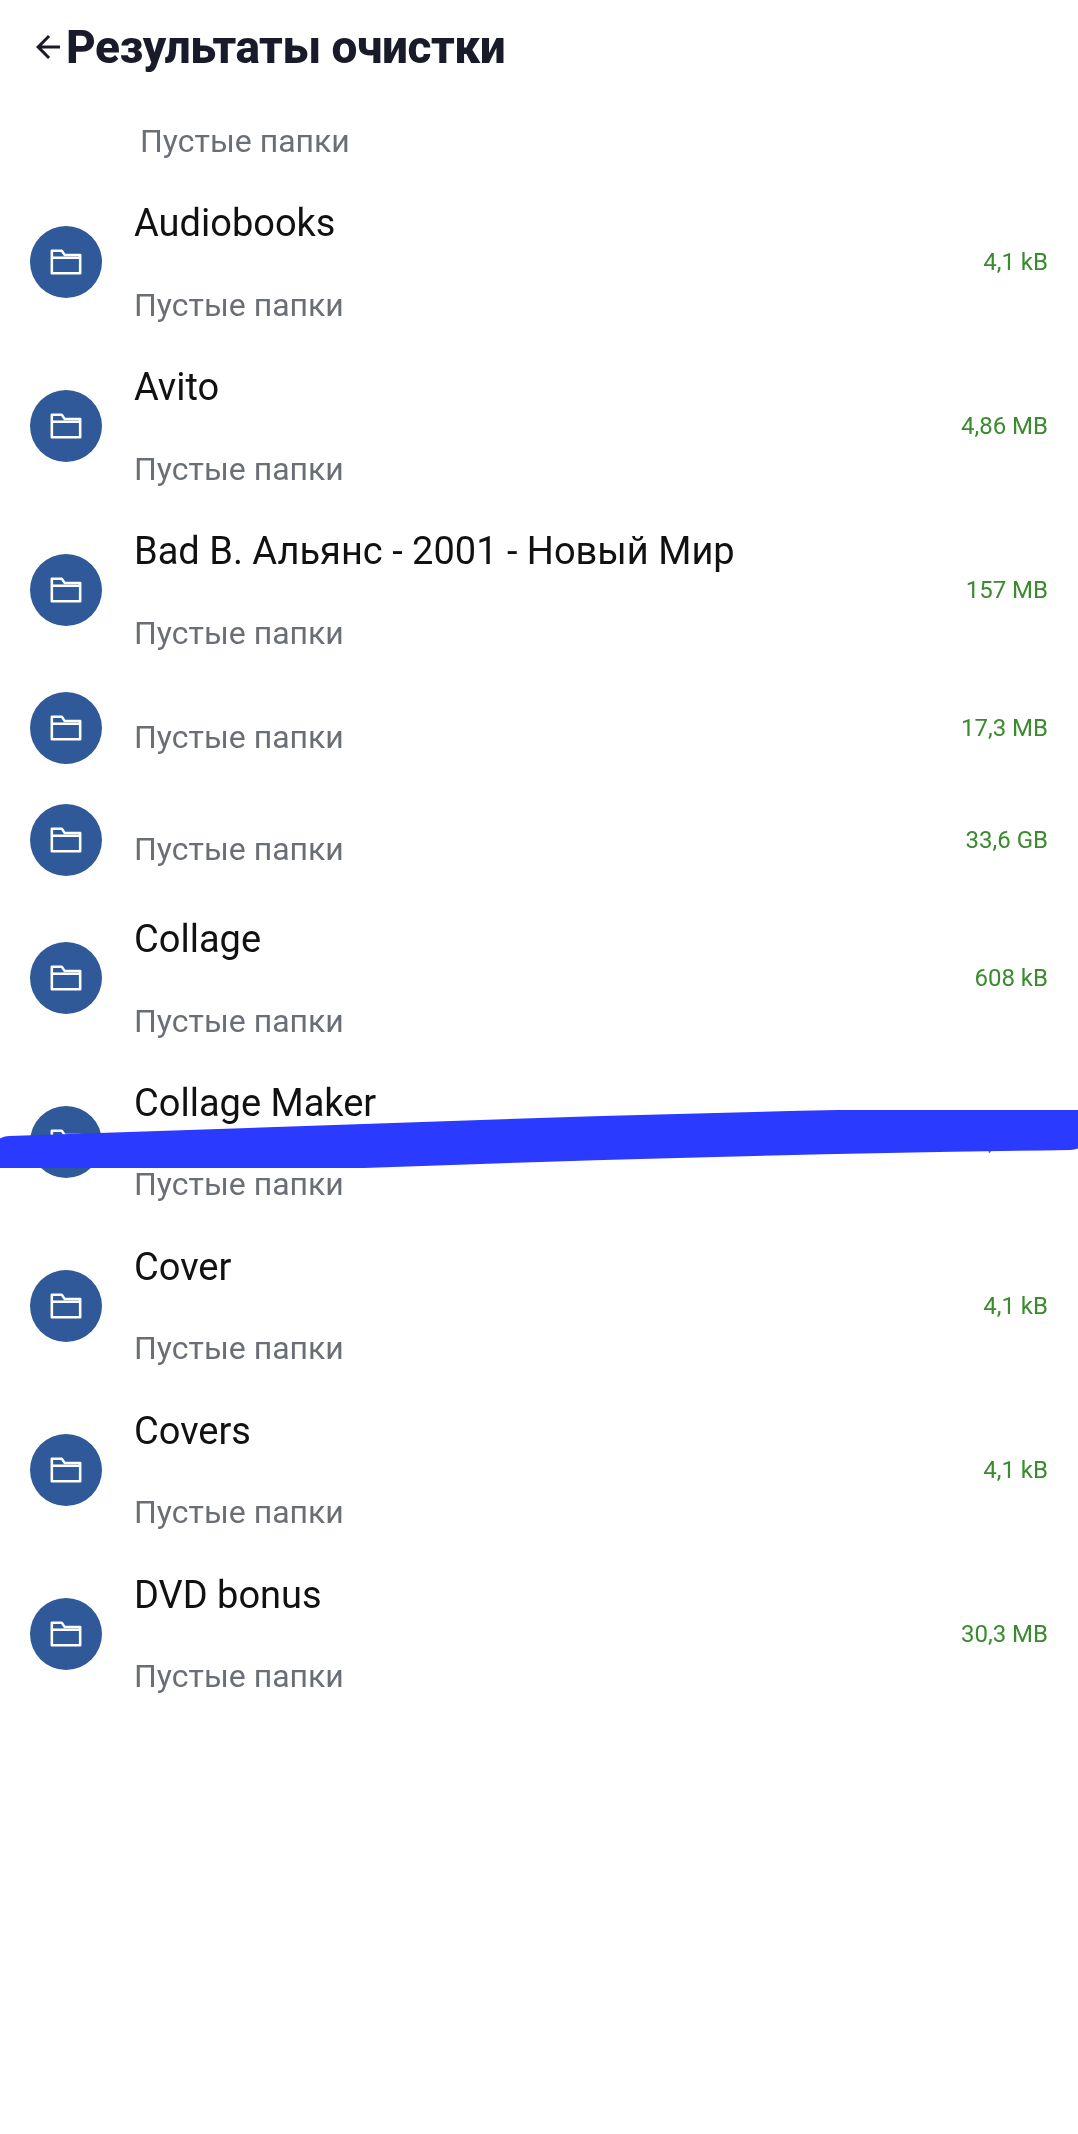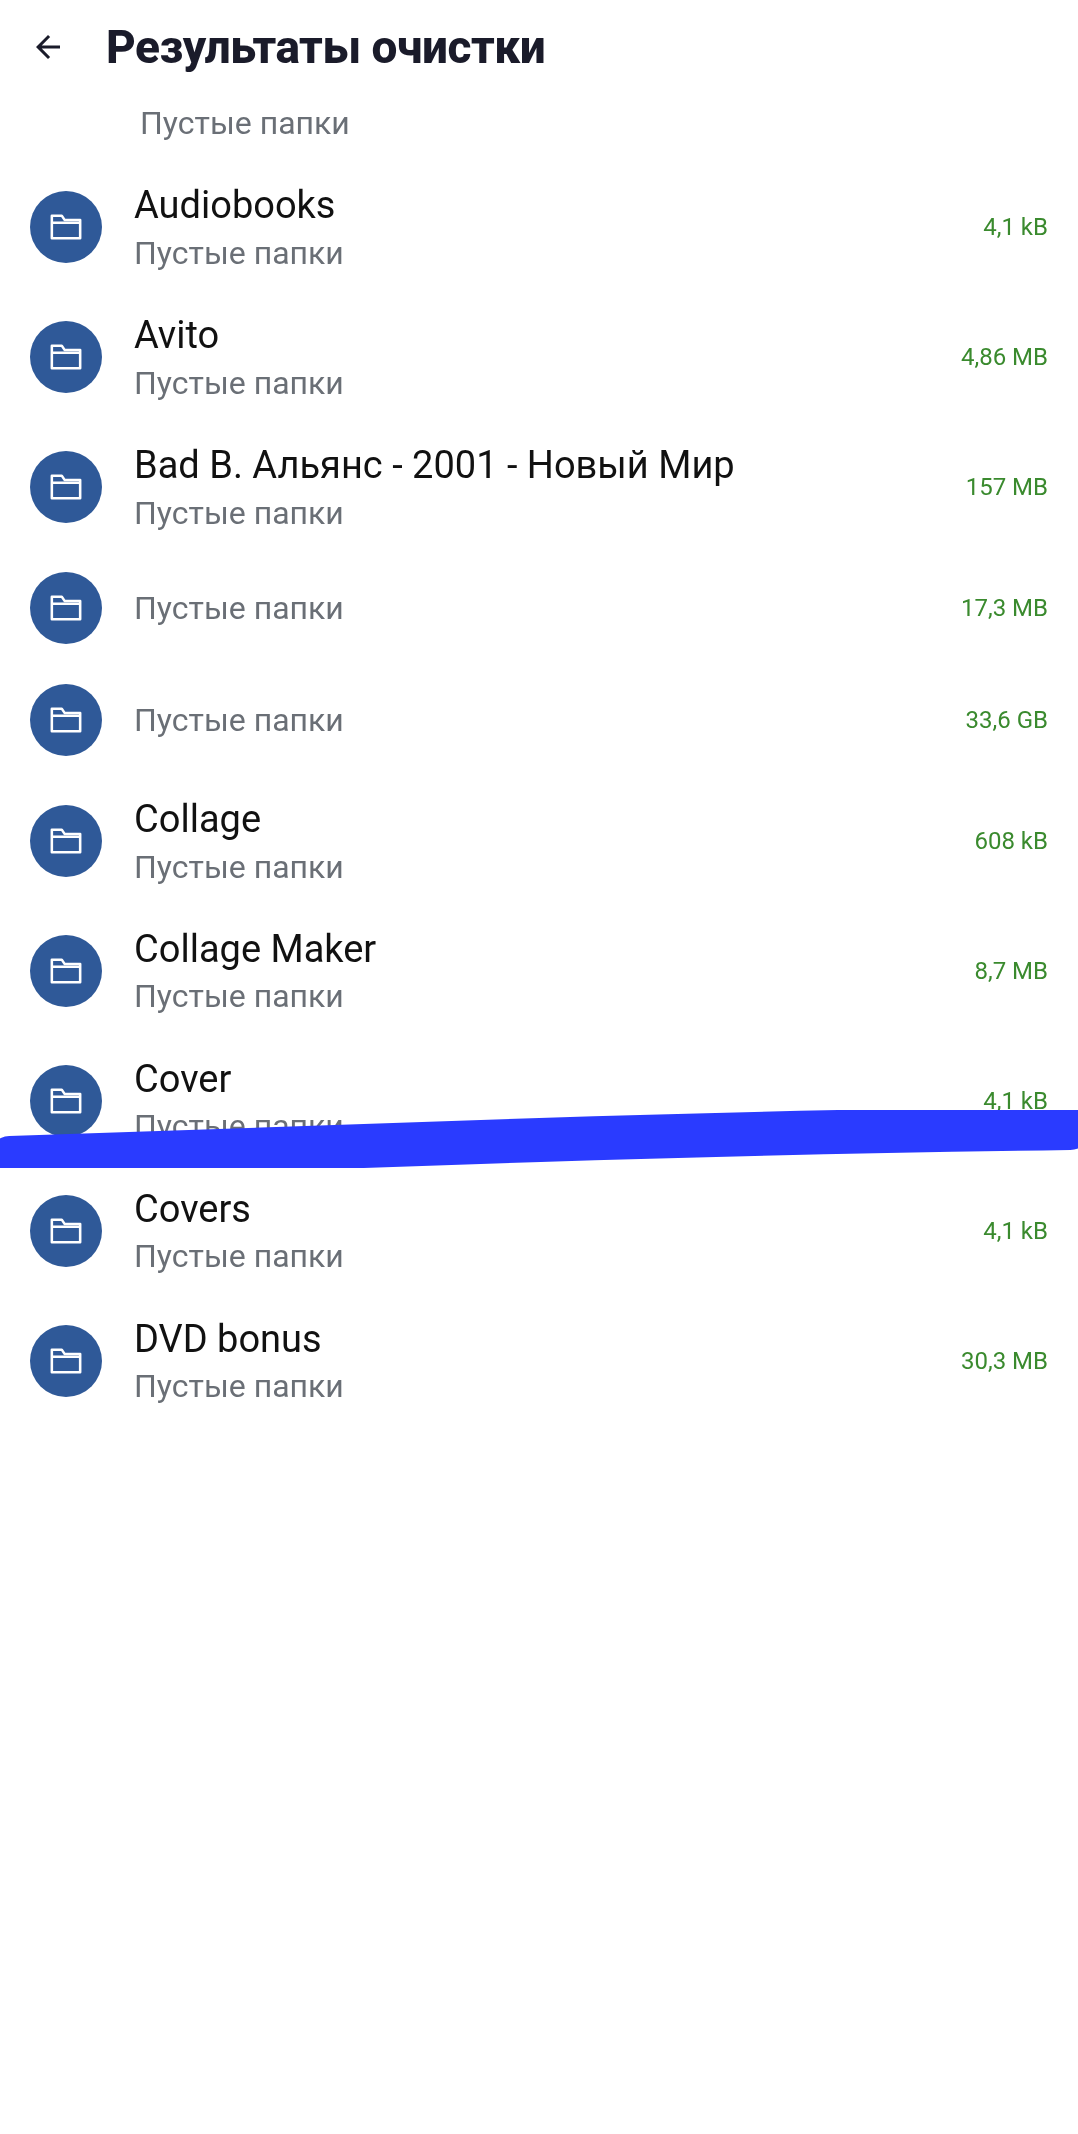--- a/index.html
+++ b/index.html
@@ -6,21 +6,20 @@
   html, body {
     width: 1078px;
     background: #ffffff;
     font-family: -apple-system, Roboto, "Helvetica Neue", Arial, sans-serif;
     color: #111;
   }
   .header {
     display: flex;
     align-items: center;
     padding: 20px 30px 30px 30px;
-    gap: 40px;
   }
   .back-icon {
     width: 36px;
     height: 36px;
     flex-shrink: 0;
     display: flex;
     align-items: center;
     justify-content: center;
   }
   .back-icon svg { width: 36px; height: 36px; fill: #1a1b2a; }
@@ -48,35 +47,36 @@
     background: #2f5998;
     display: flex;
     align-items: center;
     justify-content: center;
     flex-shrink: 0;
   }
   .folder-icon svg { width: 34px; height: 30px; }
   .text-col {
     display: flex;
     flex-direction: column;
-    gap: 4px;
+    gap: 20px;
     flex: 1;
     min-width: 0;
     justify-content: center;
   }
   .item-title {
     font-size: 38px;
     font-weight: 400;
     color: #111;
     line-height: 1.25;
   }
   .item-sub {
     font-size: 32px;
     color: #6a6f76;
     line-height: 1.2;
+    margin-top: 18px;
   }
   .size {
     font-size: 24px;
     color: #3a8a2e;
     white-space: nowrap;
     flex-shrink: 0;
     text-align: right;
   }
   .annotation-stroke {
     position: absolute;

